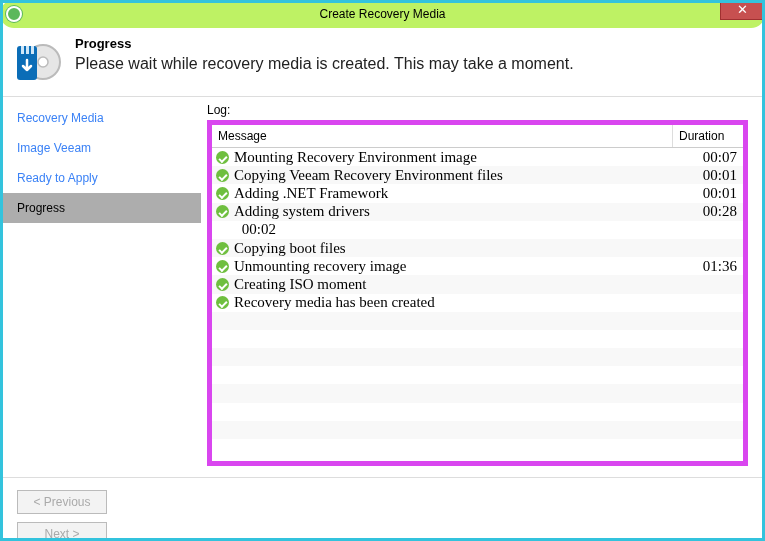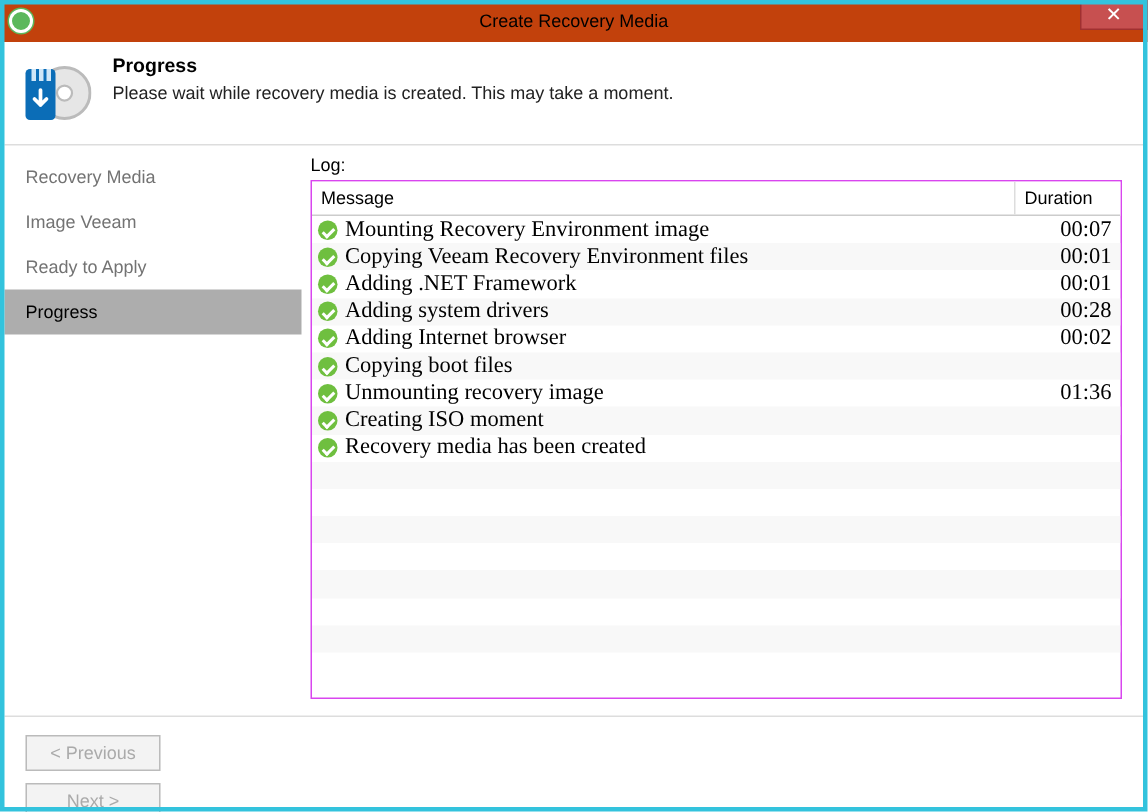--- a/index.html
+++ b/index.html
@@ -6,24 +6,25 @@
   body {
     font-family: "Segoe UI", Tahoma, sans-serif;
     font-size: 12px;
     background: #fff;
     width: 765px;
     height: 541px;
     overflow: hidden;
   }
   .titlebar {
     height: 28px;
-    background: #c2410c;
+    background: #bef264;
     display: flex;
     align-items: center;
     position: relative;
+    border-radius: 14px;
   }
   .titlebar .app-icon {
     width: 16px; height: 16px;
     margin-left: 6px;
     border-radius: 50%;
     background: #5cb85c;
     box-shadow: inset 0 0 0 2px #fff, 0 0 0 1px #5cb85c;
   }
   .titlebar .title {
     position: absolute;
@@ -58,50 +59,50 @@
     width: 48px; height: 48px;
     margin-right: 14px;
     flex: 0 0 48px;
   }
   .header-text h3 {
     font-size: 13px;
     font-weight: bold;
     margin-bottom: 4px;
   }
   .header-text p {
-    font-size: 12px;
+    font-size: 16px;
     color: #222;
   }
   .body {
     display: flex;
     height: 380px;
   }
   .sidebar {
     width: 198px;
     padding-top: 6px;
   }
   .sidebar-item {
     padding: 8px 14px;
-    color: #737373;
+    color: #3b82f6;
     cursor: pointer;
   }
   .sidebar-item.active {
     background: #adadad;
     color: #000;
   }
   .main {
     flex: 1;
     padding: 6px 14px 0 6px;
   }
   .log-label {
     font-size: 12px;
     margin-bottom: 3px;
   }
   .log-table {
-    border: 1px solid #d946ef;
+    border: 5px solid #d946ef;
     height: 346px;
     overflow: auto;
     background: #fff;
   }
   .log-header {
     display: flex;
     background: #fff;
     border-bottom: 1px solid #ccc;
   }
   .log-header .col {
@@ -247,24 +248,20 @@
               <div class="cell-dur">00:01</div>
             </div>
             <div class="log-row">
               <div class="cell-msg">
                 <span class="check-icon"></span>
                 <span>Adding system drivers</span>
               </div>
               <div class="cell-dur">00:28</div>
             </div>
             <div class="log-row">
-              <div class="cell-msg">
-                <span class="check-icon"></span>
-                <span>Adding Internet browser</span>
-              </div>
               <div class="cell-dur">00:02</div>
             </div>
             <div class="log-row">
               <div class="cell-msg">
                 <span class="check-icon"></span>
                 <span>Copying boot files</span>
               </div>
               <div class="cell-dur"></div>
             </div>
             <div class="log-row">

